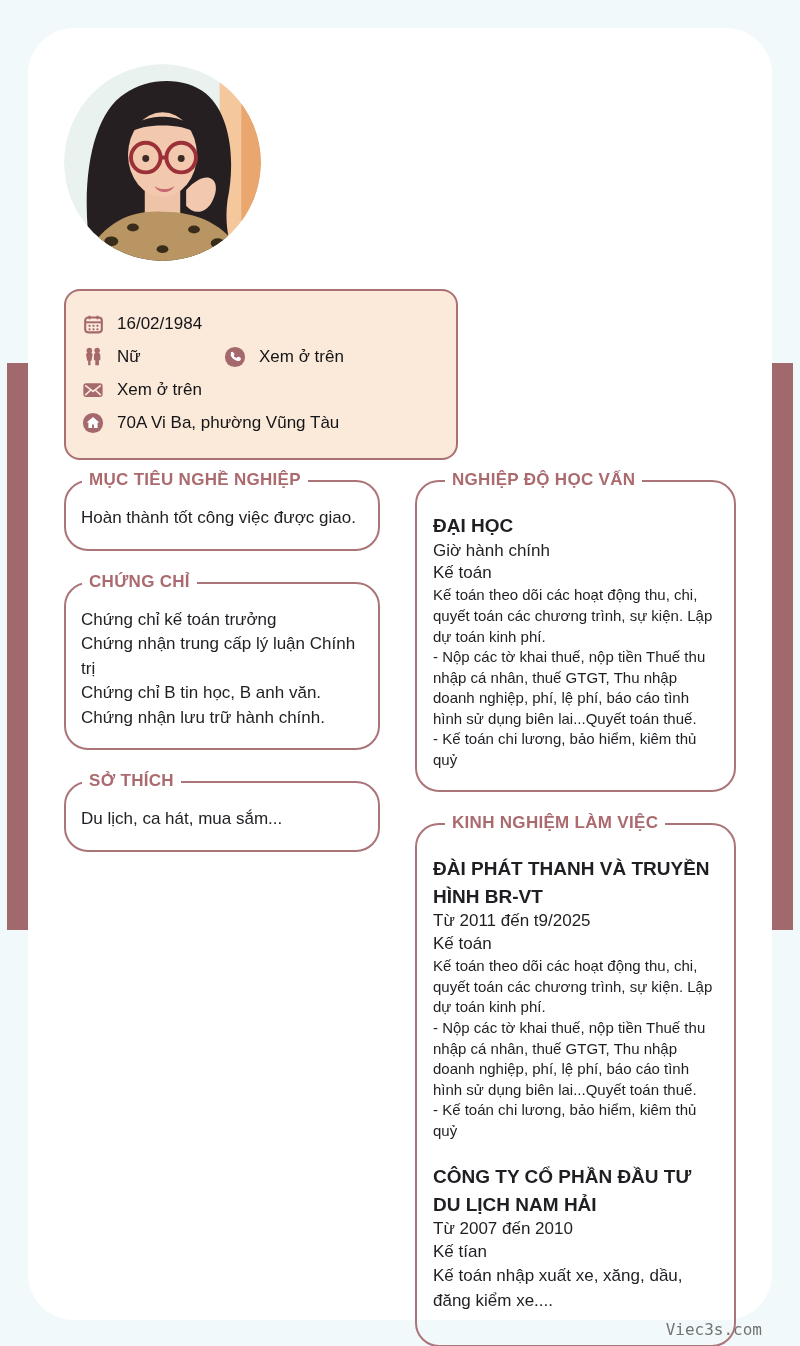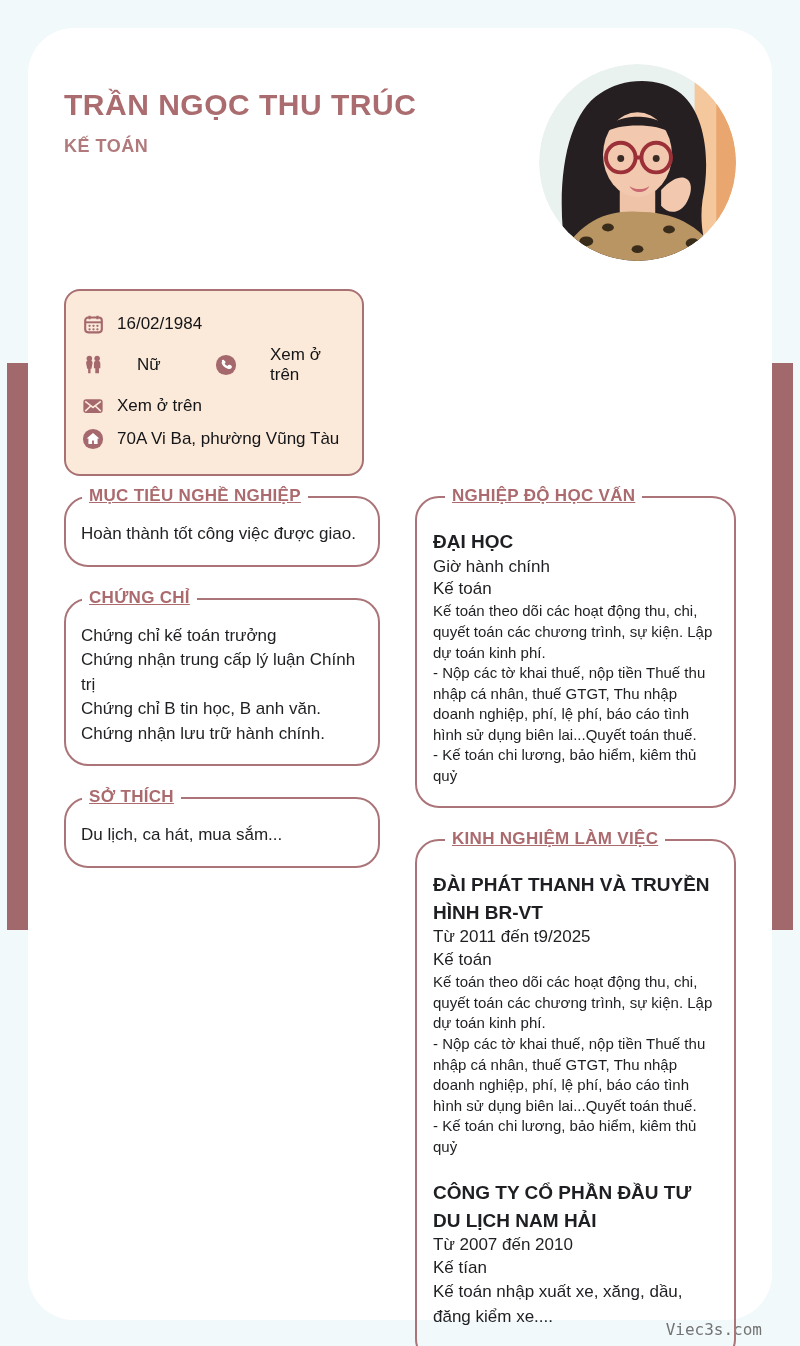--- a/index.html
+++ b/index.html
@@ -22,43 +22,43 @@
   }
   
   .header-row{display:flex;justify-content:space-between;align-items:flex-start;}
   .head-left{padding-top:30px;}
   .cv-name{font-size:30px;font-weight:bold;color:#ab6c6f;letter-spacing:.5px;margin:0;}
   .cv-title{font-size:18px;font-weight:bold;color:#b07a7d;margin-top:14px;letter-spacing:.5px;}
   .photo{width:197px;height:197px;border-radius:50%;overflow:hidden;flex:0 0 auto;margin-top:6px;}
   .photo svg{display:block;width:100%;height:100%;}
   
   .contact-box{
-    margin-top:28px;width:300px;box-sizing:border-box;
+    margin-top:28px;width:394px;box-sizing:border-box;
     background:#fbe9d9;border:2px solid #a97174;border-radius:16px;
     padding:12px 16px 14px 16px;
   }
   .c-row{display:flex;align-items:center;margin:9px 0;min-height:24px;}
-  .c-cell{display:flex;align-items:center;gap:20px;}
+  .c-cell{display:flex;align-items:center;}
   .c-cell.first{width:142px;}
   .c-icon{width:22px;height:22px;flex:0 0 auto;margin-right:13px;display:flex;align-items:center;justify-content:center;}
   .c-icon svg{display:block;}
   .c-text{font-size:17px;color:#141518;}
   
   .cols{display:flex;gap:35px;margin-top:20px;align-items:flex-start;}
   .col-left{width:316px;flex:0 0 auto;}
   .col-right{flex:1;}
   .sec{
     position:relative;border:2px solid #aa7478;border-radius:24px;
     box-sizing:border-box;margin-bottom:31px;
     padding:24px 15px 18px 15px;
   }
   .sec .legend{
     position:absolute;top:-12px;left:16px;background:#ffffff;
     padding:0 7px;font-size:17px;font-weight:bold;color:#ab6a6e;
-    white-space:nowrap;letter-spacing:.3px;text-decoration:underline;
+    white-space:nowrap;letter-spacing:.3px;
   }
   .col-right .sec .legend{left:28px;}
   .col-right .sec{padding:30px 16px 20px 16px;}
   .sec p{margin:0;}
   .body-txt{font-size:17px;line-height:1.45;}
   .skill-item{font-size:17px;line-height:1.42;text-align:justify;margin-bottom:16px;}
   .skill-item:last-child{margin-bottom:2px;}
   .sec.skills{padding-top:44px;}
   .cert-line{font-size:17px;line-height:1.44;}
   
@@ -78,24 +78,20 @@
 </head>
 <body>
 
 <div class="stage">
   <div class="side-bar left"></div>
   <div class="side-bar right"></div>
 
   <div class="card">
 
     <div class="header-row">
-      <div class="head-left">
-        <h1 class="cv-name">TRẦN NGỌC THU TRÚC</h1>
-        <div class="cv-title">KẾ TOÁN</div>
-      </div>
       <div class="photo">
         <svg viewBox="0 0 200 200">
           <defs>
               <clipPath id="pc">
                 <circle cx="100" cy="100" r="100"></circle>
               </clipPath>
             </defs>
           <g clip-path="url(#pc)">
             <rect width="200" height="200" fill="#e9f2ef"></rect>
             <rect x="158" width="42" height="200" fill="#f4c79c"></rect>

